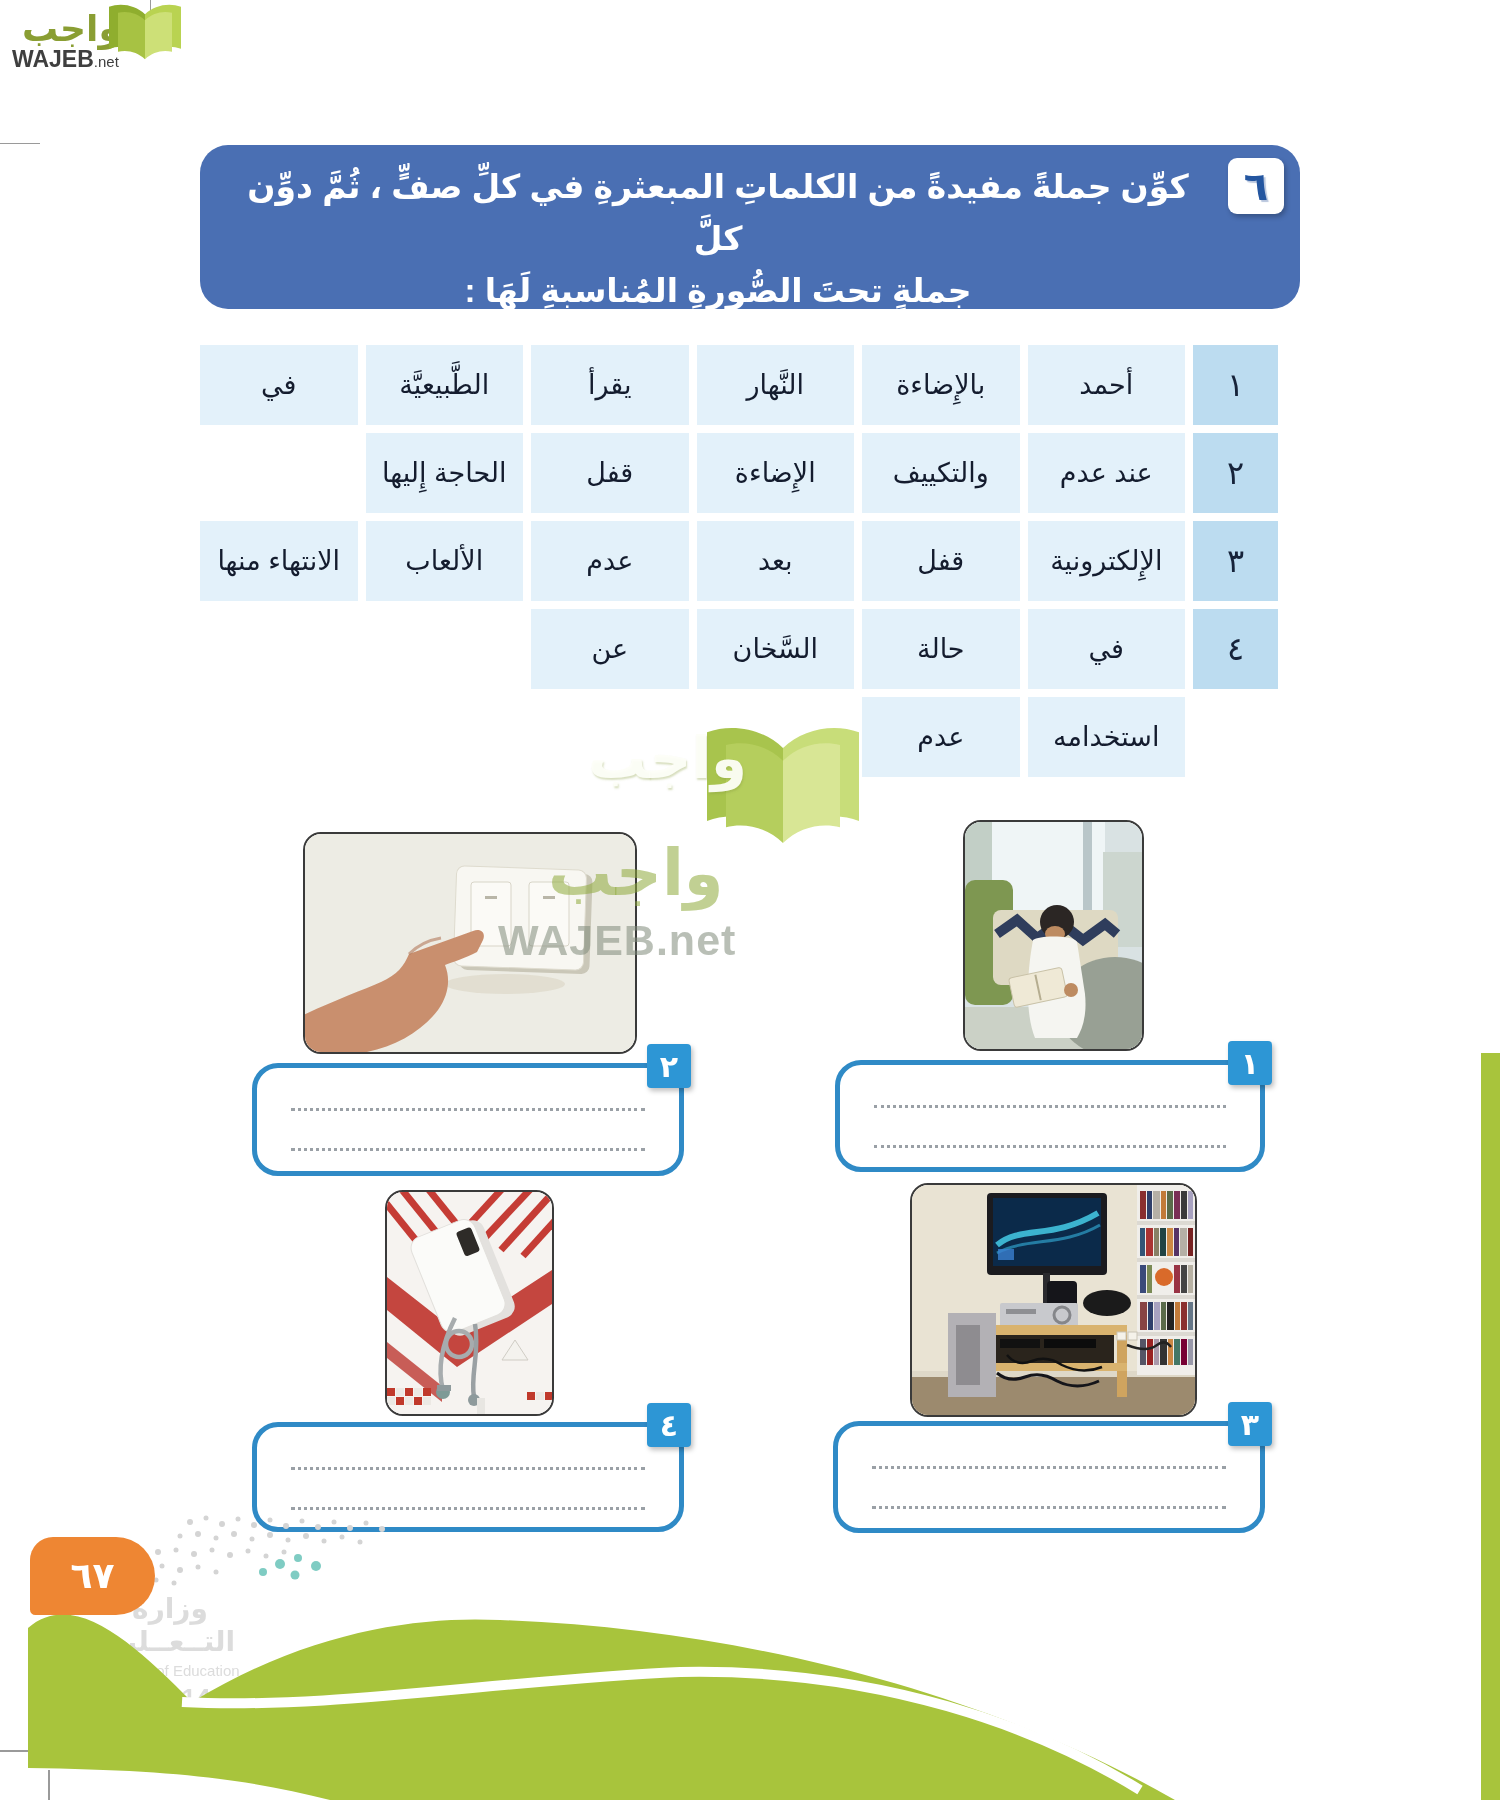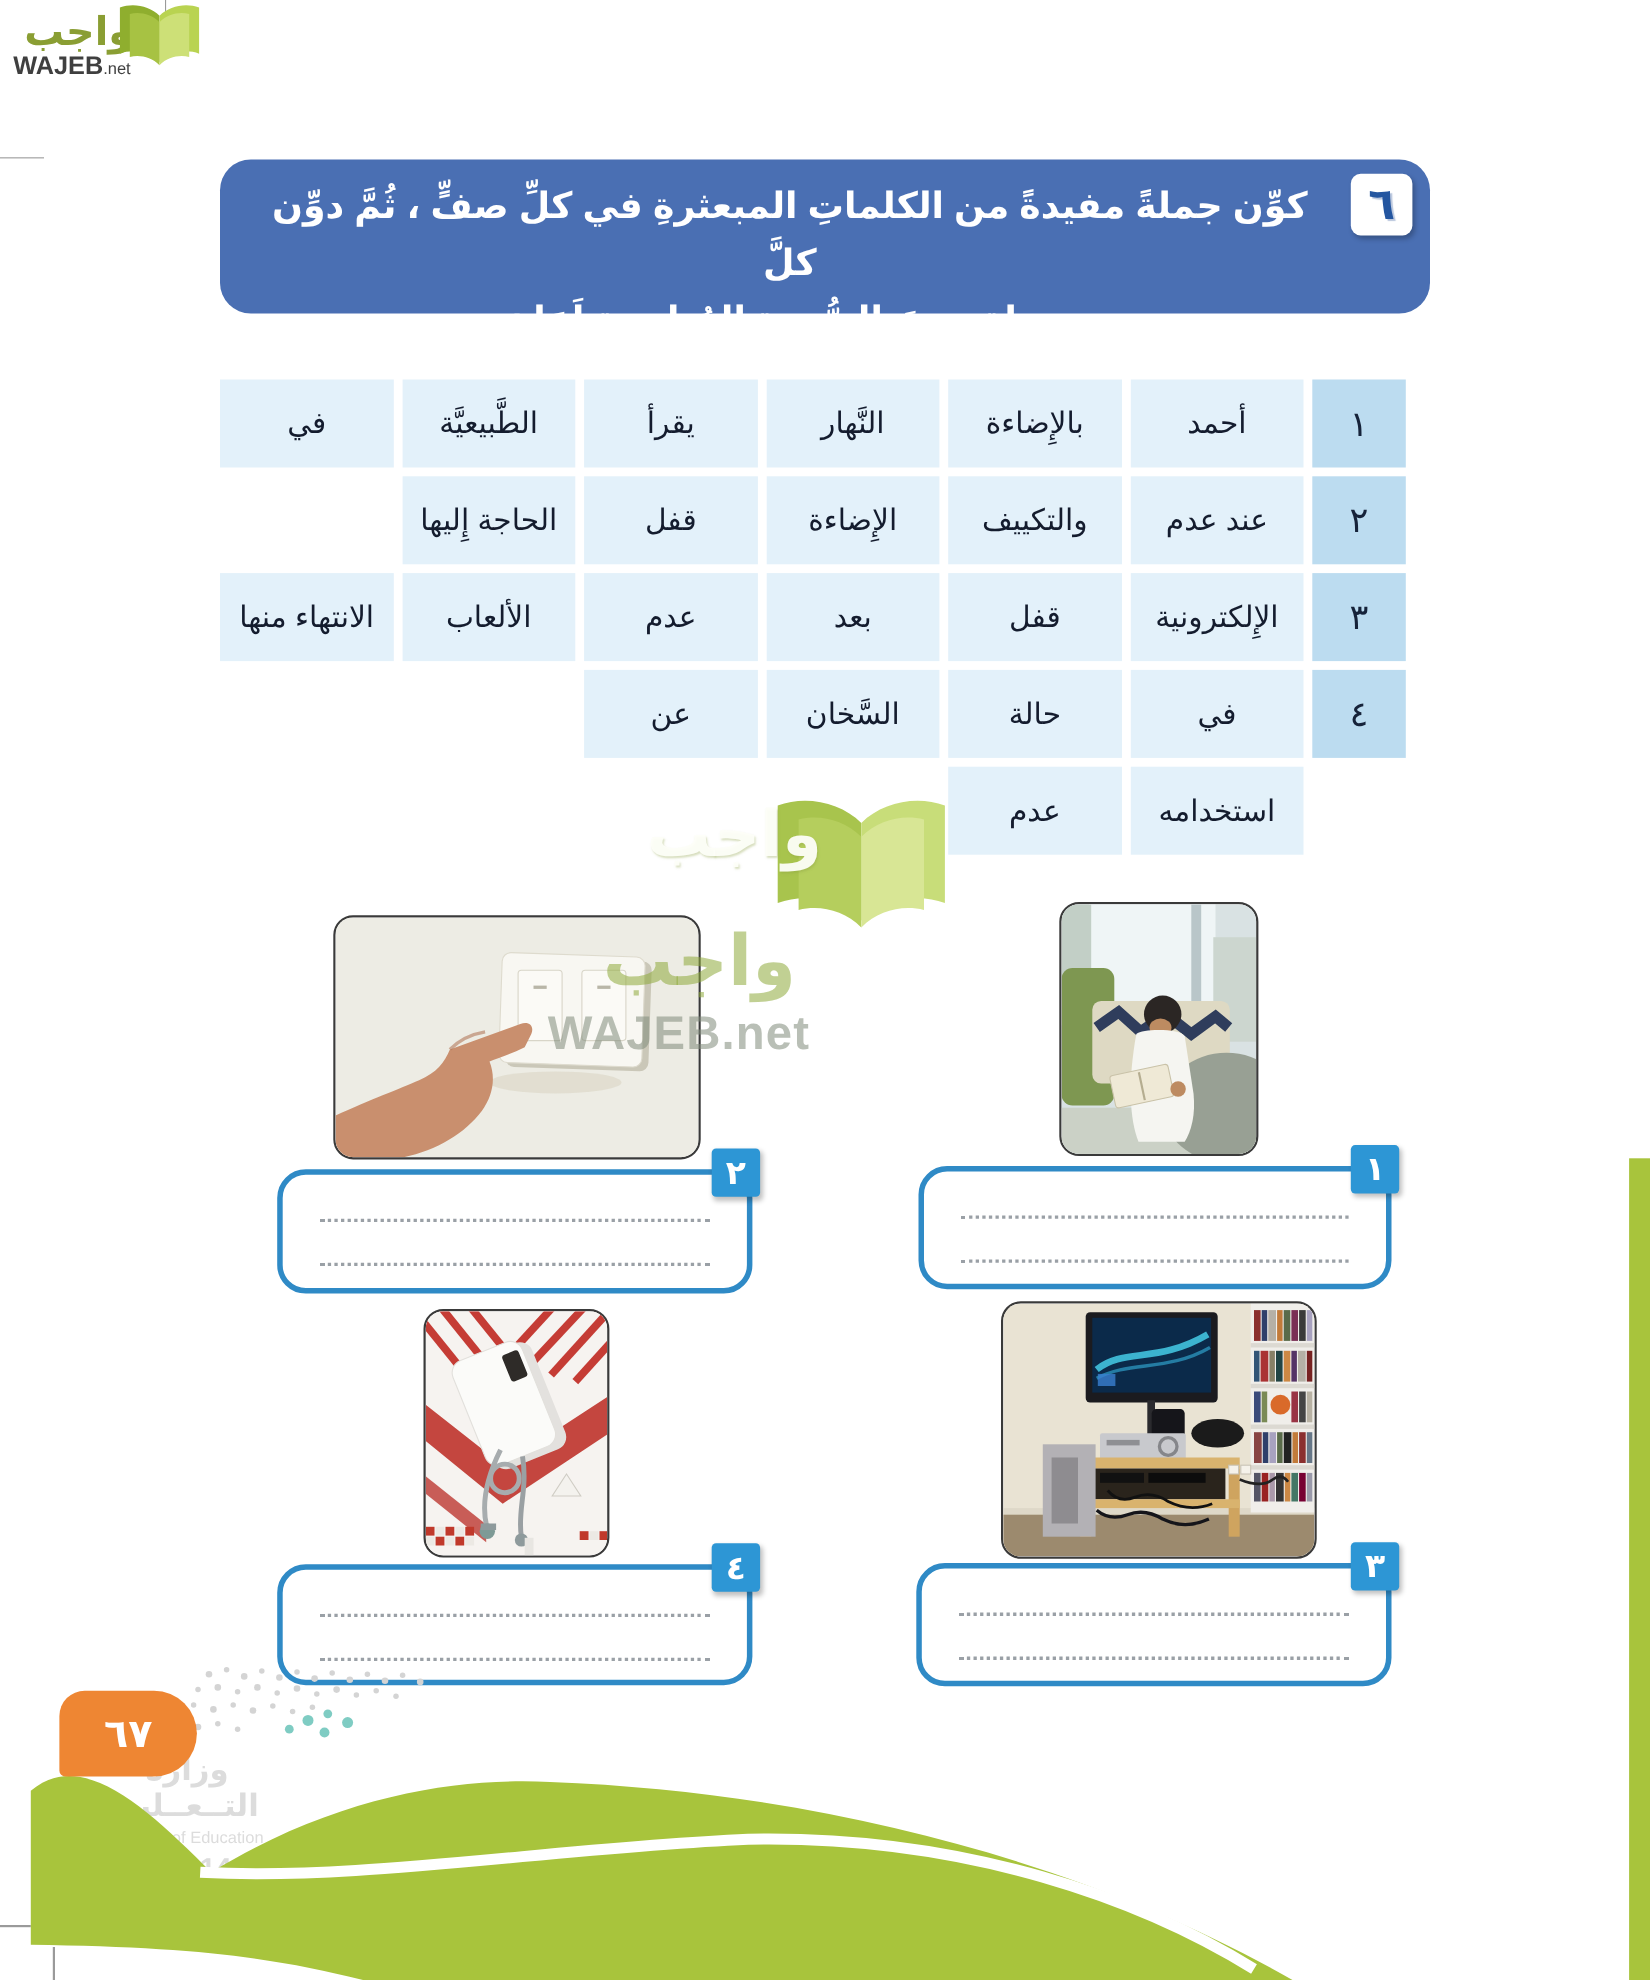--- a/index.html
+++ b/index.html
@@ -6,21 +6,21 @@
   #page{position:relative;width:1500px;height:1800px;background:#fff;overflow:hidden;
         font-family:"Liberation Sans","DejaVu Sans",sans-serif;}
   .abs{position:absolute;}
   
   .crop{position:absolute;background:#9a9a9a;}
   
   .logo-ar{left:22px;top:8px;width:86px;text-align:center;font-size:36px;font-weight:bold;color:#8a9e33;}
   .logo-latin{left:12px;top:46px;font-size:23px;font-weight:bold;color:#3f3f3f;}
   .logo-latin .suffix{font-size:15px;font-weight:normal;color:#3f3f3f;}
   
-  .header{left:200px;top:145px;width:1100px;height:140px;background:#4a6fb3;border-radius:28px;
+  .header{left:200px;top:145px;width:1100px;height:164px;background:#4a6fb3;border-radius:28px;
           direction:rtl;color:#fff;font-weight:bold;font-size:33px;line-height:52px;
           padding:16px 104px 0 40px;box-sizing:border-box;text-align:center;}
   .header .l2{}
   .ex-badge{position:absolute;top:13px;right:16px;width:56px;height:56px;background:#fff;border-radius:9px;
             display:flex;align-items:center;justify-content:center;font-size:40px;font-weight:bold;color:#2456a0;
             box-shadow:2px 3px 5px rgba(0,0,0,.25);text-shadow:2px 2px 1px #b9c6dd;}
   
   .wtable{left:200px;top:345px;width:1078px;display:grid;direction:rtl;
           grid-template-columns:85px repeat(6,1fr);gap:8px;grid-auto-rows:80px;}
   .cell{background:#e3f1fa;display:flex;align-items:center;justify-content:center;
@@ -38,21 +38,21 @@
   
   .abox{position:absolute;border:5px solid #2f8ac6;border-radius:26px;background:#fff;box-sizing:border-box;}
   .abox .tab{position:absolute;top:-24px;right:-12px;width:44px;height:44px;background:#2d96d5;color:#fff;
              display:flex;align-items:center;justify-content:center;font-size:30px;font-weight:bold;
              border-radius:4px;box-shadow:2px 3px 5px rgba(0,0,0,.25);}
   .aline{position:absolute;left:34px;right:34px;height:0;border-bottom:3px dotted #9aa0a6;}
   .aline.l1{top:40px;} .aline.l2{top:80px;}
   
   .page-badge{left:30px;top:1537px;width:125px;height:78px;background:#ee8633;
               border-radius:26px 44px 44px 6px;display:flex;align-items:center;justify-content:center;
-              color:#fff;font-size:36px;font-weight:bold;z-index:4;margin-left:24px;}
+              color:#fff;font-size:36px;font-weight:bold;z-index:4;}
   .ministry{left:70px;top:1592px;width:200px;text-align:center;color:#dcdcdc;z-index:1;}
   .ministry .m-ar{font-size:28px;font-weight:bold;}
   .ministry .m-en{font-size:15px;margin-top:4px;}
   .ministry .m-yr{font-size:26px;font-weight:bold;margin-top:4px;}
   .green-bar{left:1481px;top:1053px;width:19px;height:747px;background:#a8c43c;z-index:3;}
   .z2{z-index:2;} .z3{z-index:3;}
 </style>
 </head>
 <body>
 

